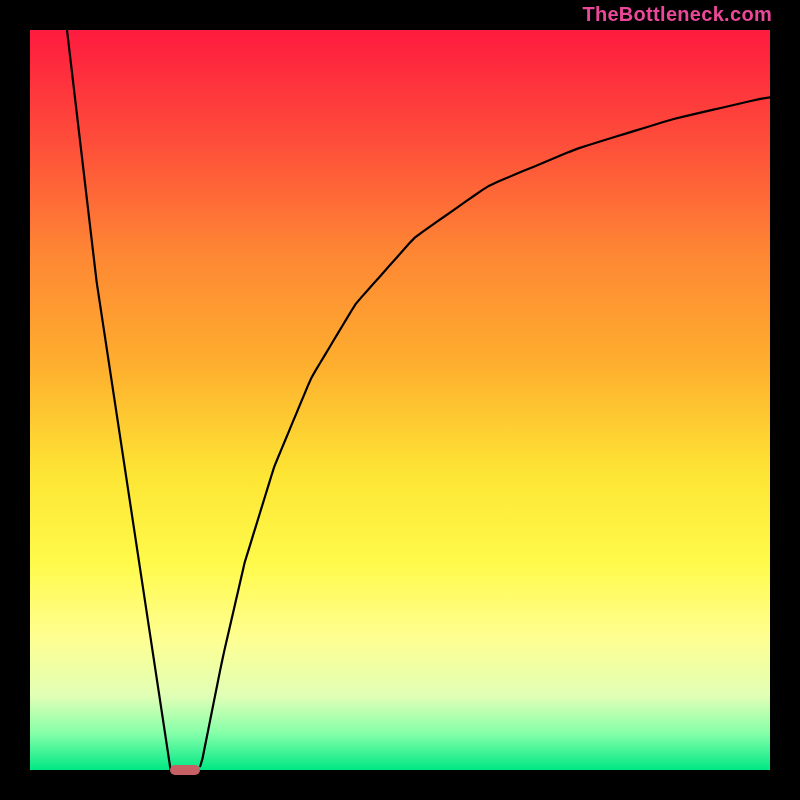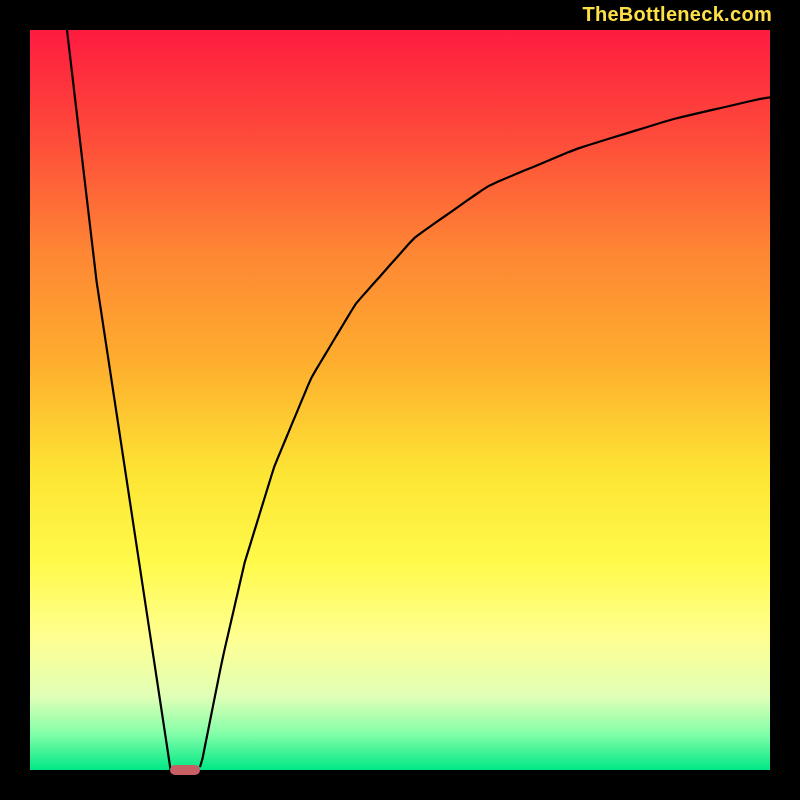--- a/index.html
+++ b/index.html
@@ -49,21 +49,21 @@
     background: #c76064;
     transform: translate(-50%, -50%);
   }
   .watermark {
     position: absolute;
     top: 3px;
     right: 28px;
     font-family: Arial, Helvetica, sans-serif;
     font-size: 20px;
     font-weight: 600;
-    color: #fde047;
+    color: #ec4899;
     letter-spacing: 0.3px;
   }
 </style>
 </head>
 <body>
 
 <div class="frame">
   <div class="watermark">TheBottleneck.com</div>
   <div class="plot">
     <svg class="curve" viewBox="0 0 740 740" preserveAspectRatio="none">

